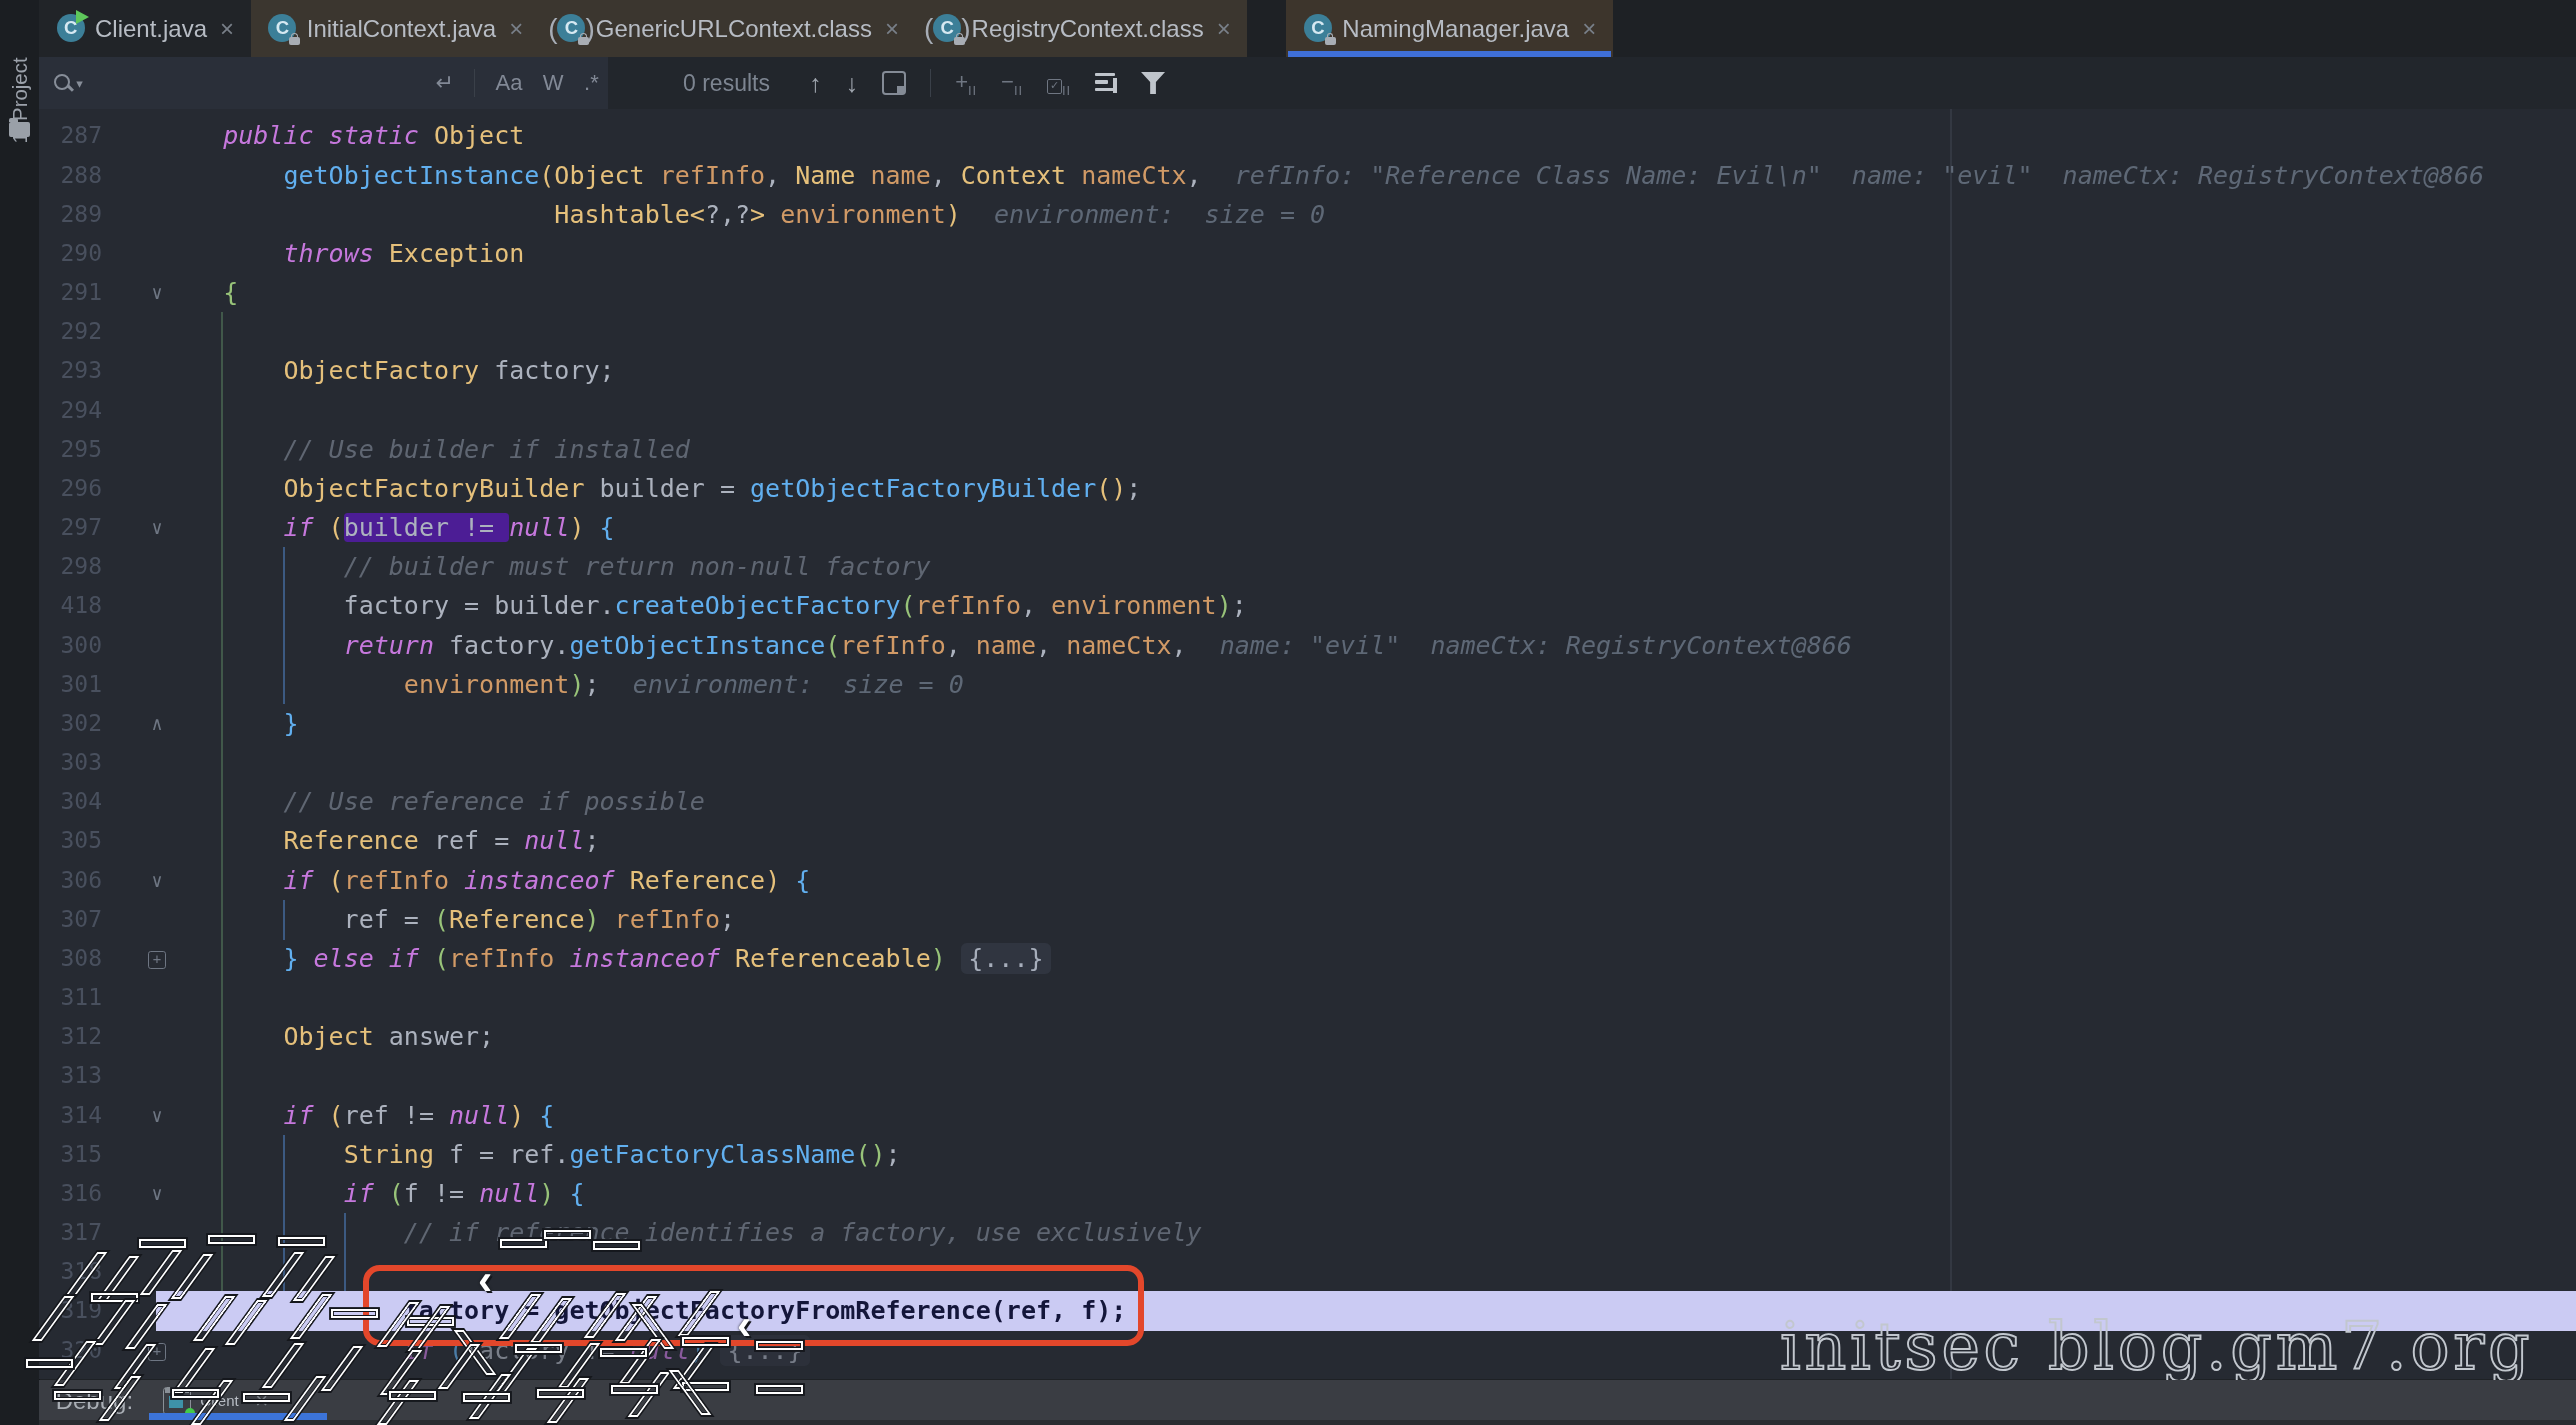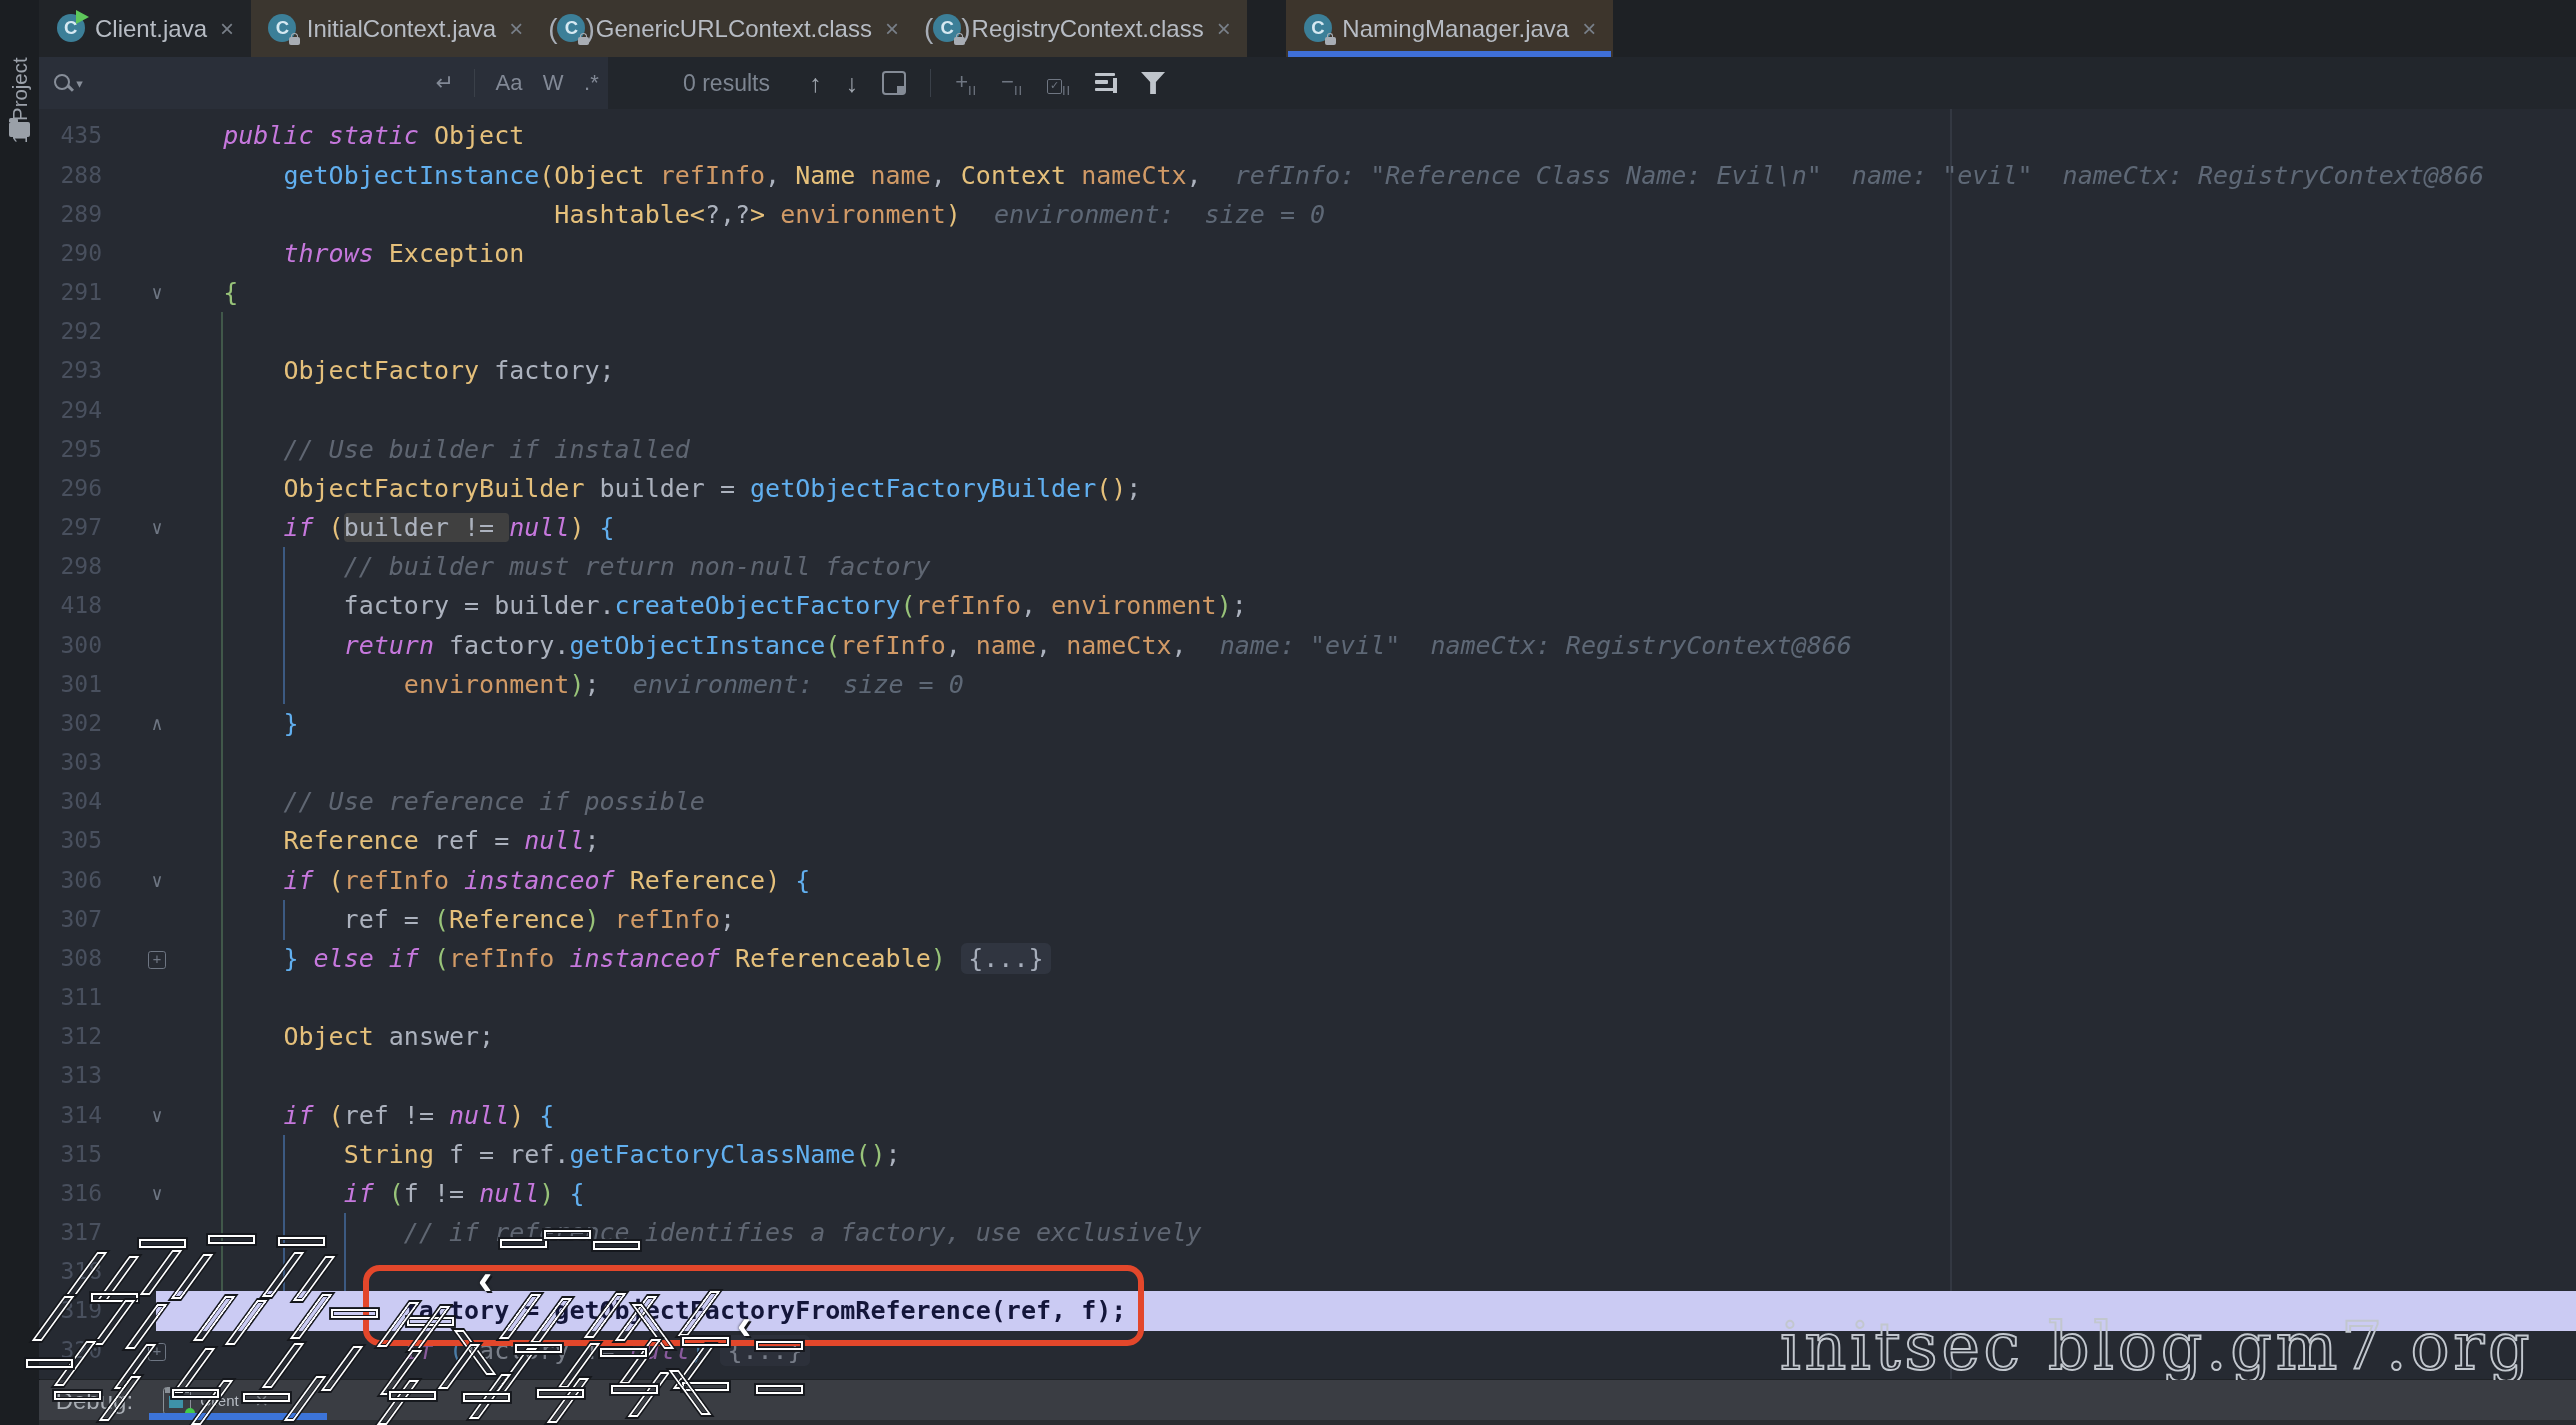--- a/index.html
+++ b/index.html
@@ -65,21 +65,21 @@
   .row.dim pre{opacity:.62;}
   .row.sel pre{color:#14163a;font-weight:700;}
   .tk-kw{color:#c678dd;font-style:italic;}
   .tk-ty{color:#e5c07b;}
   .tk-fn{color:#61afef;}
   .tk-pa{color:#d19a66;}
   .tk-cm{color:#5f6672;font-style:italic;}
   .tk-p1{color:#e5c07b;}
   .tk-p2{color:#98c379;}
   .tk-p3{color:#61afef;}
-  .tk-hl{background:#404040;border-radius:3.7px;}
+  .tk-hl{background:#4c1d95;border-radius:3.7px;}
   .tk-fd{background:#303540;color:#a7aebb;border-radius:5.6px;padding:0.9px 7.4px;}
   .hint{font-style:italic;color:#5e6876;margin-left:2.2ch;}
   #redbox{position:absolute;left:324px;top:1156px;width:769px;height:69px;border:6.5px solid #e3472b;border-radius:16.7px;}
   #watermark{position:absolute;left:1741px;top:1200px;font-family:"DejaVu Serif",serif;font-size:65px;letter-spacing:3.7px;
        color:transparent;-webkit-text-stroke:1.9px #c2c7ce;white-space:nowrap;}
   
   #debugbar{position:absolute;left:39px;top:1380px;width:2537px;height:41px;background:#3a3d43;}
   #debug-label{position:absolute;left:16.7px;top:6.5px;font-size:24px;color:#a9aeb5;}
   #debug-tab{position:absolute;left:111px;top:0;height:41px;display:flex;align-items:center;gap:9.3px;padding:0 13px;}
   #debug-tab .dclose{color:#7b8087;font-size:22px;margin-left:7.4px;}
@@ -193,21 +193,21 @@
   <div id="editor">
     <div id="margin-guide"></div>
     <div class="iguide" style="left:182px;top:203px;height:980px;background:#41584a;"></div>
     <div class="iguide" style="left:244px;top:438px;height:157px;background:#3c5a82;"></div>
     <div class="iguide" style="left:244px;top:791px;height:40px;background:#3c5a82;"></div>
     <div class="iguide" style="left:244px;top:1026px;height:156px;background:#3c5a82;"></div>
     <div class="iguide" style="left:305px;top:1104px;height:79px;background:#3c5a82;"></div>
     <div id="sel-band"></div>
     <div id="rows">
         <div class="row" style="top: 7.4px;">
-          <span class="ln">435</span>
+          <span class="ln">287</span>
           <pre><span class="tk-pl">    </span><span class="tk-kw">public</span><span class="tk-pl"> </span><span class="tk-kw">static</span><span class="tk-pl"> </span><span class="tk-ty">Object</span></pre>
         </div>
         <div class="row" style="top: 47px;">
           <span class="ln">288</span>
           <pre><span class="tk-pl">        </span><span class="tk-fn">getObjectInstance</span><span class="tk-p1">(</span><span class="tk-ty">Object</span><span class="tk-pl"> </span><span class="tk-pa">refInfo</span><span class="tk-pl">, </span><span class="tk-ty">Name</span><span class="tk-pl"> </span><span class="tk-pa">name</span><span class="tk-pl">, </span><span class="tk-ty">Context</span><span class="tk-pl"> </span><span class="tk-pa">nameCtx</span><span class="tk-pl">,</span><span class="hint">refInfo: "Reference Class Name: Evil\n"  name: "evil"  nameCtx: RegistryContext@866</span></pre>
         </div>
         <div class="row" style="top: 86px;">
           <span class="ln">289</span>
           <pre><span class="tk-pl">                          </span><span class="tk-ty">Hashtable</span><span class="tk-p1">&lt;</span><span class="tk-pl">?,?</span><span class="tk-p1">&gt;</span><span class="tk-pl"> </span><span class="tk-pa">environment</span><span class="tk-p1">)</span><span class="hint">environment:  size = 0</span></pre>
         </div>

